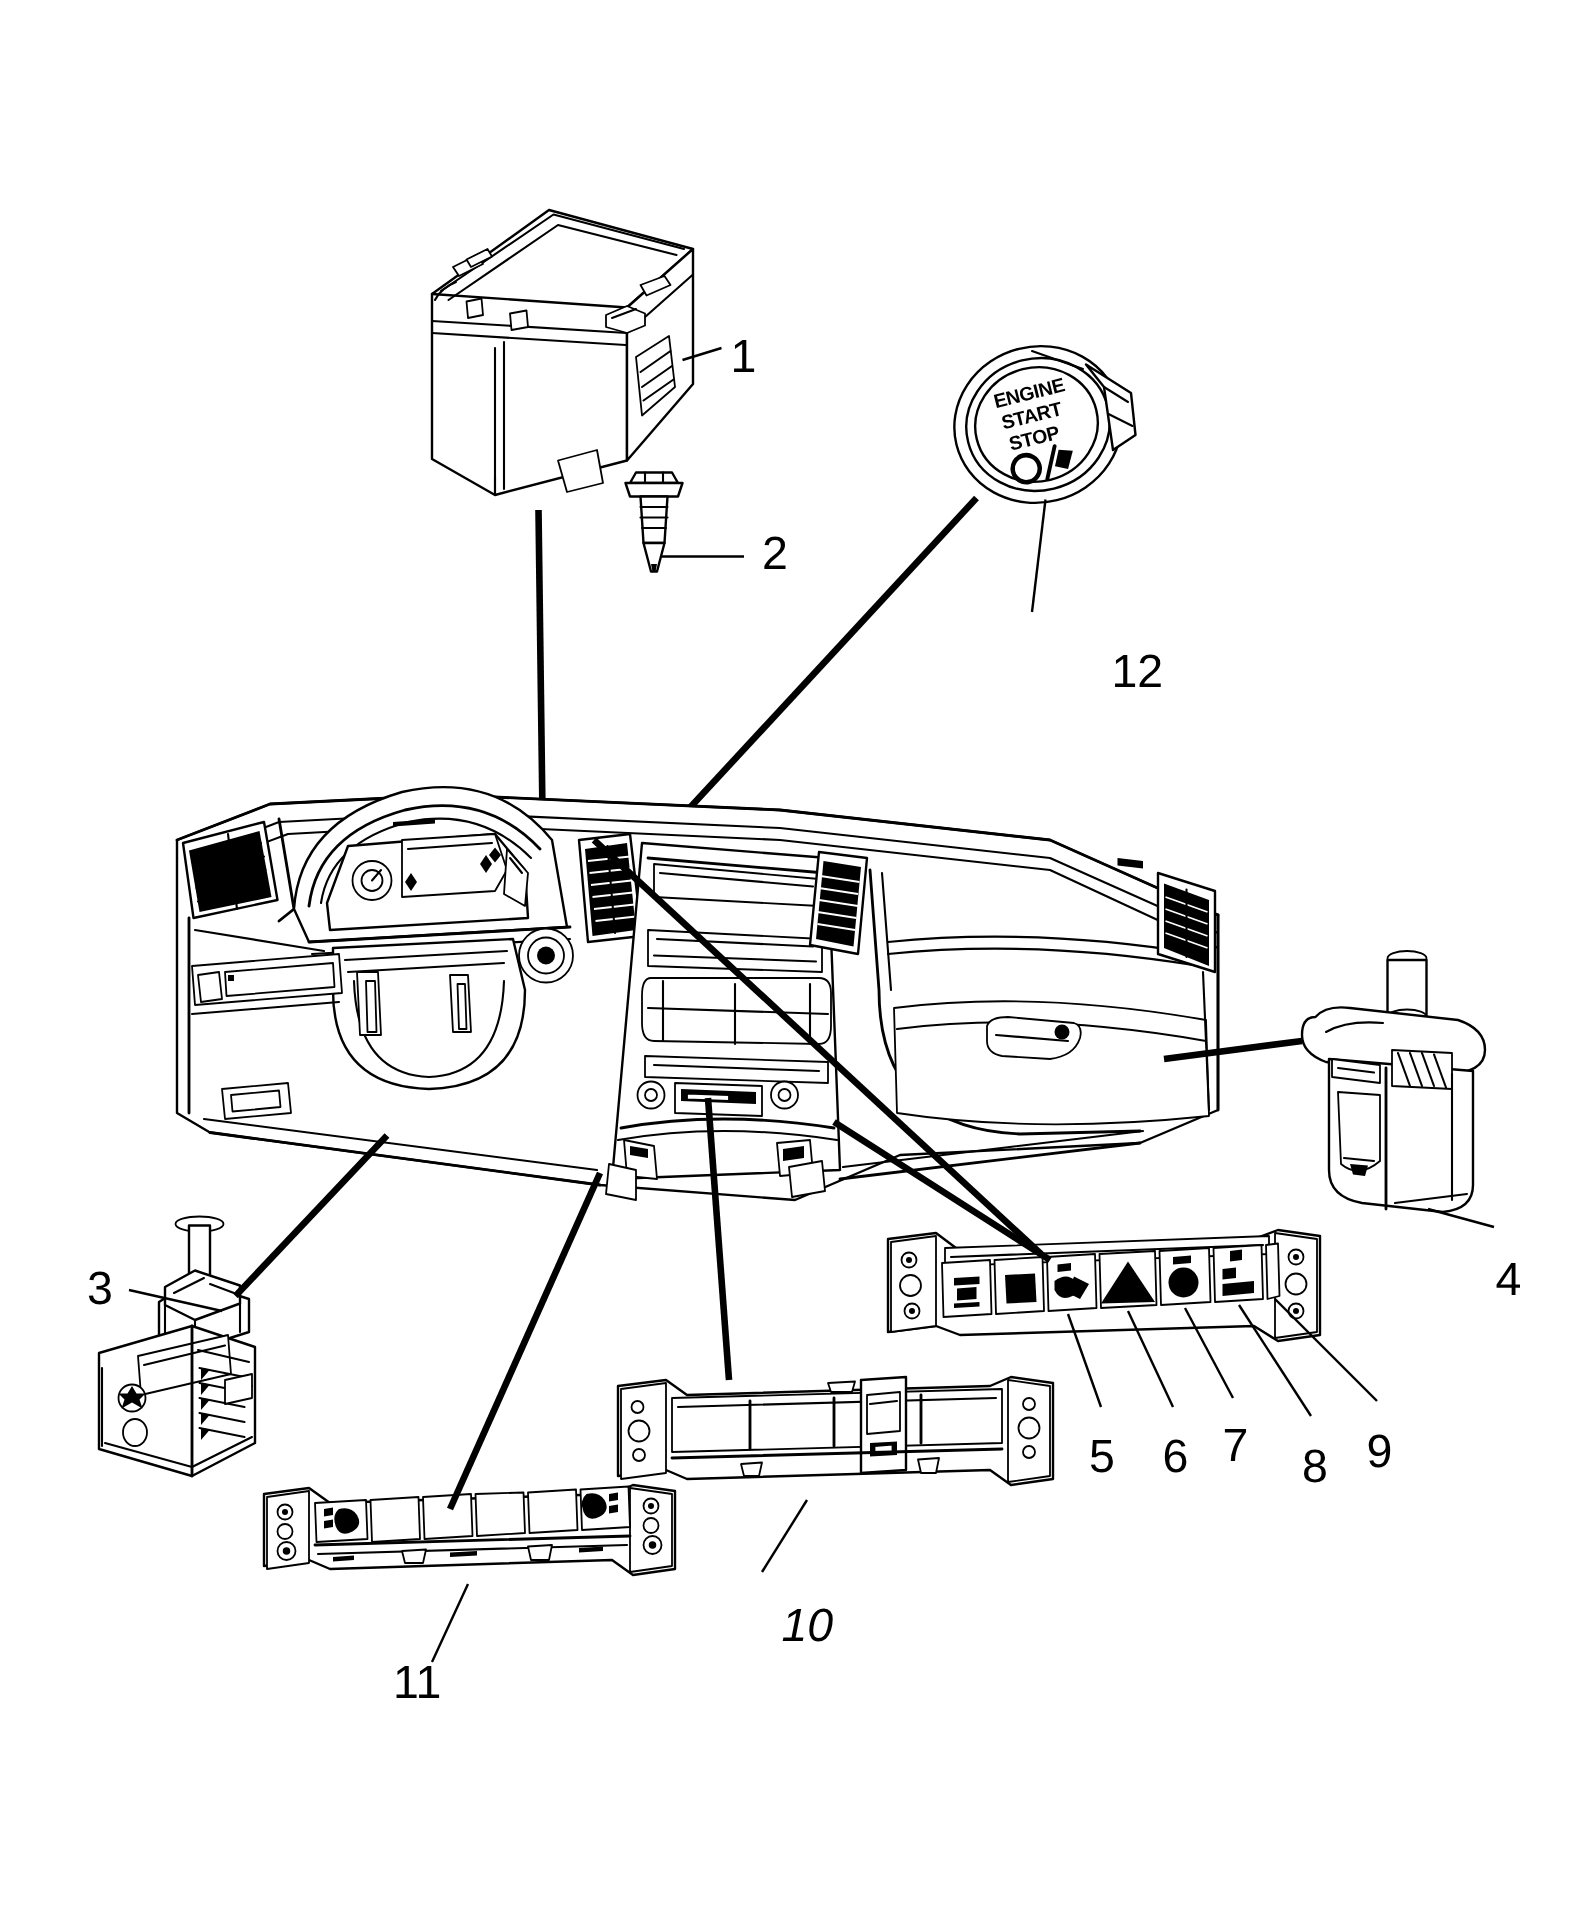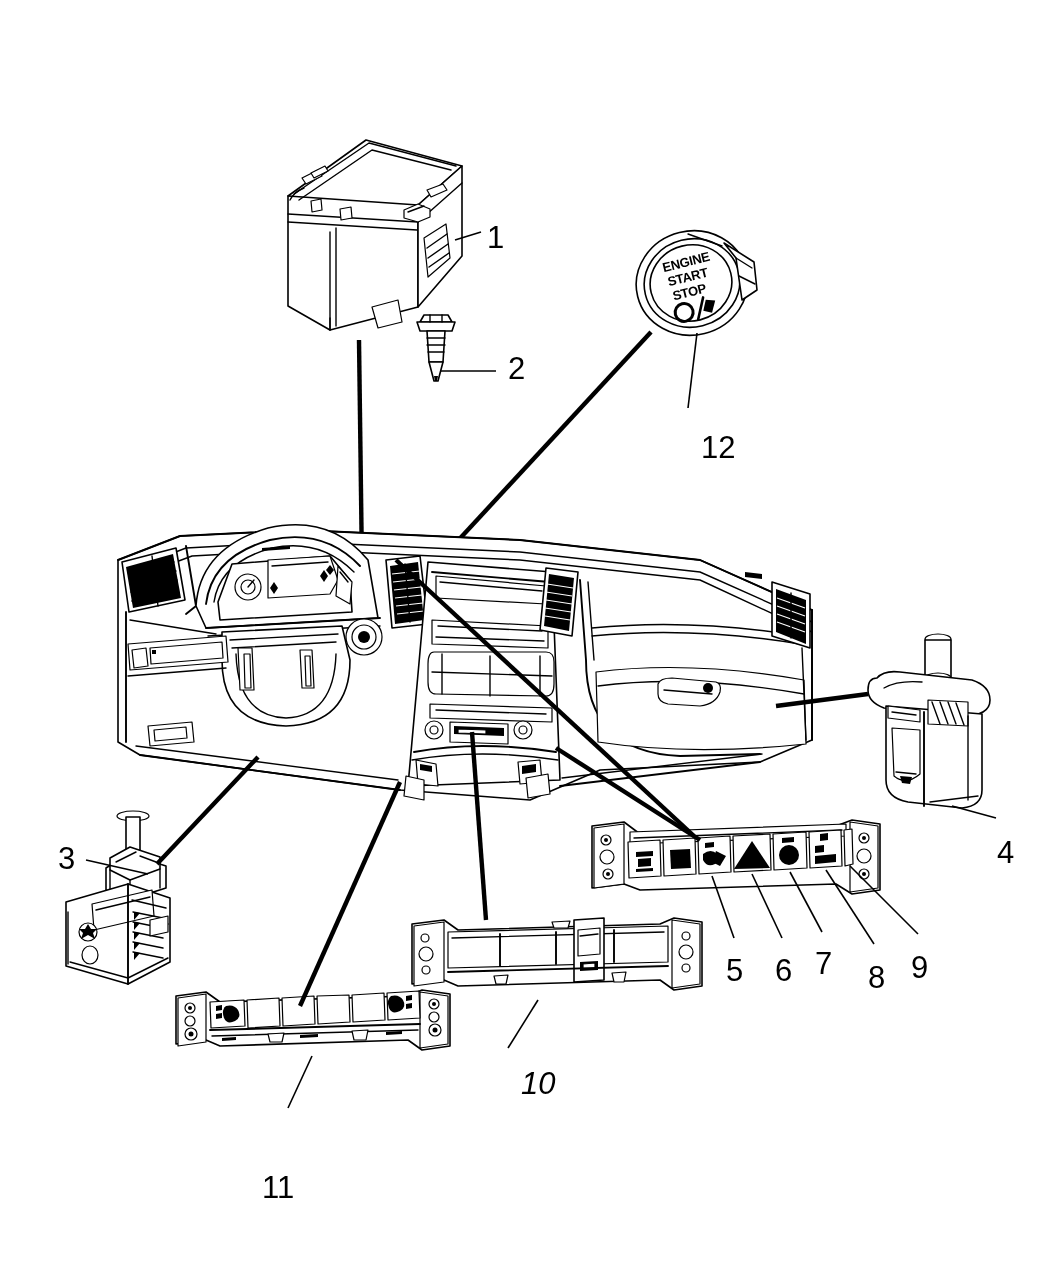--- a/index.html
+++ b/index.html
@@ -559,17 +559,17 @@
     <span class="callout" style="left:487px;top:222px;">1</span>
     <span class="callout" style="left:508px;top:353px;">2</span>
     <span class="callout" style="left:58px;top:843px;">3</span>
     <span class="callout" style="left:997px;top:837px;">4</span>
     <span class="callout" style="left:726px;top:955px;">5</span>
     <span class="callout" style="left:775px;top:955px;">6</span>
     <span class="callout" style="left:815px;top:948px;">7</span>
     <span class="callout" style="left:868px;top:962px;">8</span>
     <span class="callout" style="left:911px;top:952px;">9</span>
     <span class="callout" style="left:521px;top:1068px;font-style:italic;">10</span>
-    <span class="callout" style="left:262px;top:1172px;">11</span>
-    <span class="callout" style="left:701px;top:432px;">12</span>
+    <span class="callout" style="left:262px;top:1106px;">11</span>
+    <span class="callout" style="left:741px;top:432px;">12</span>
   </div>
 
 </div>
 
 </body></html>

